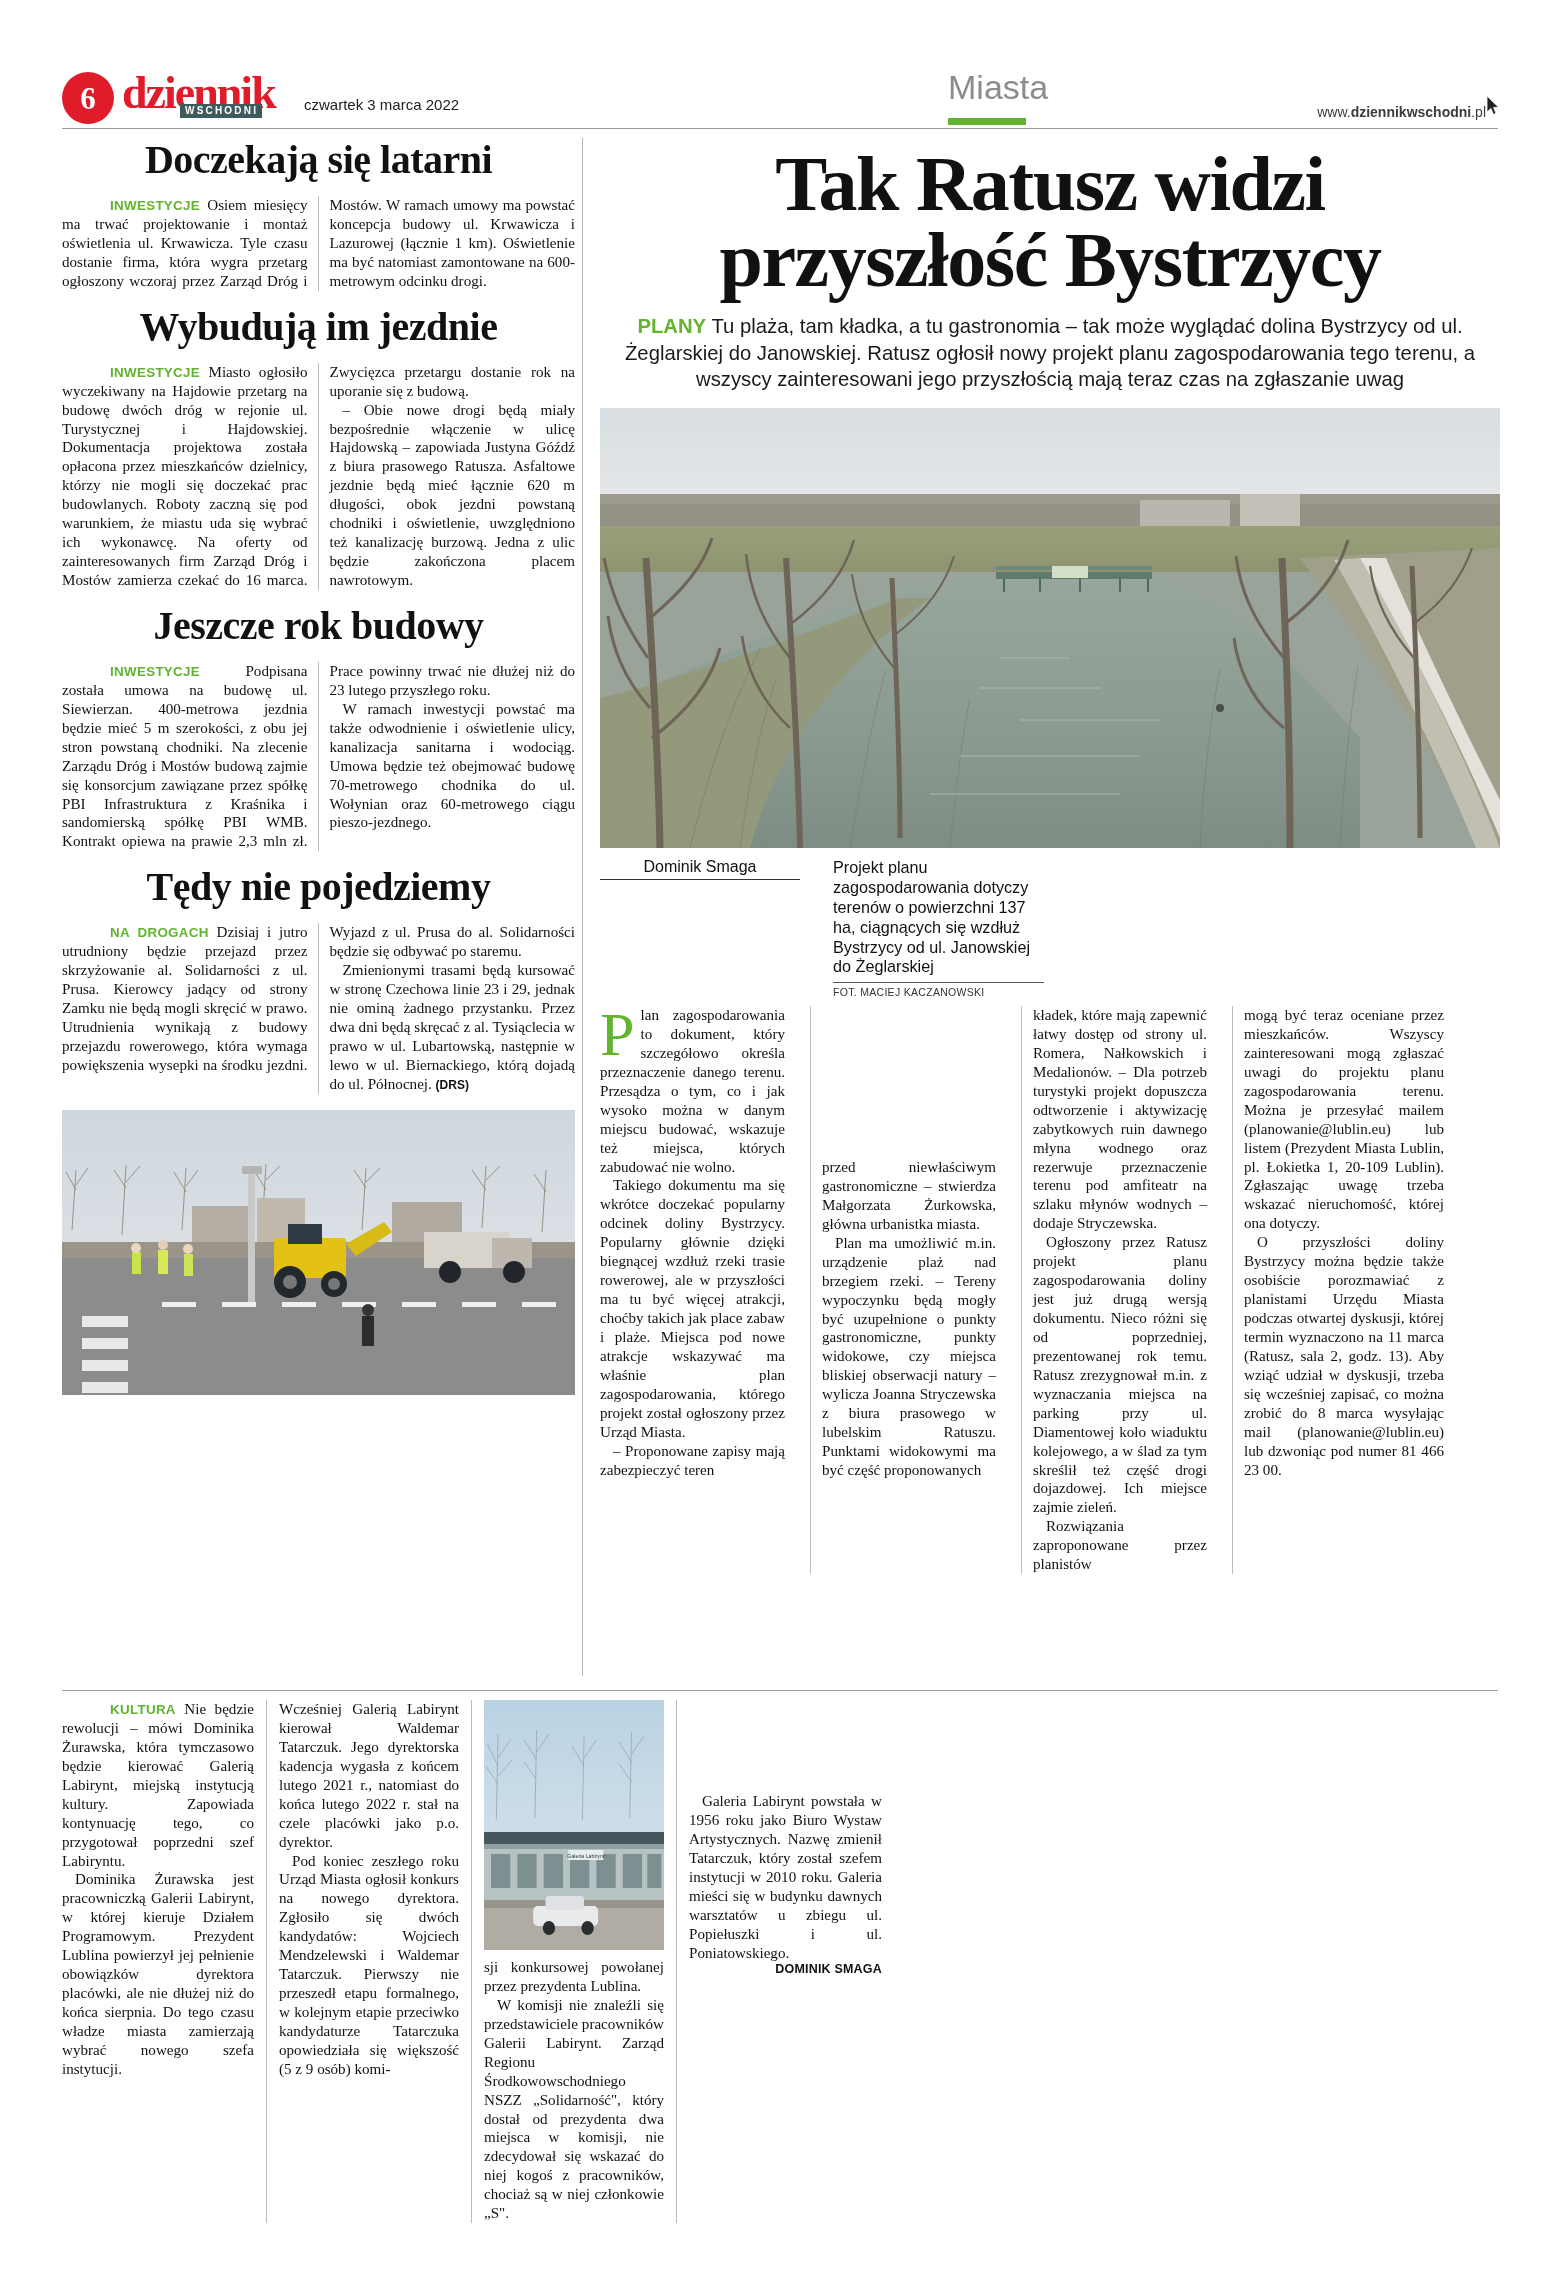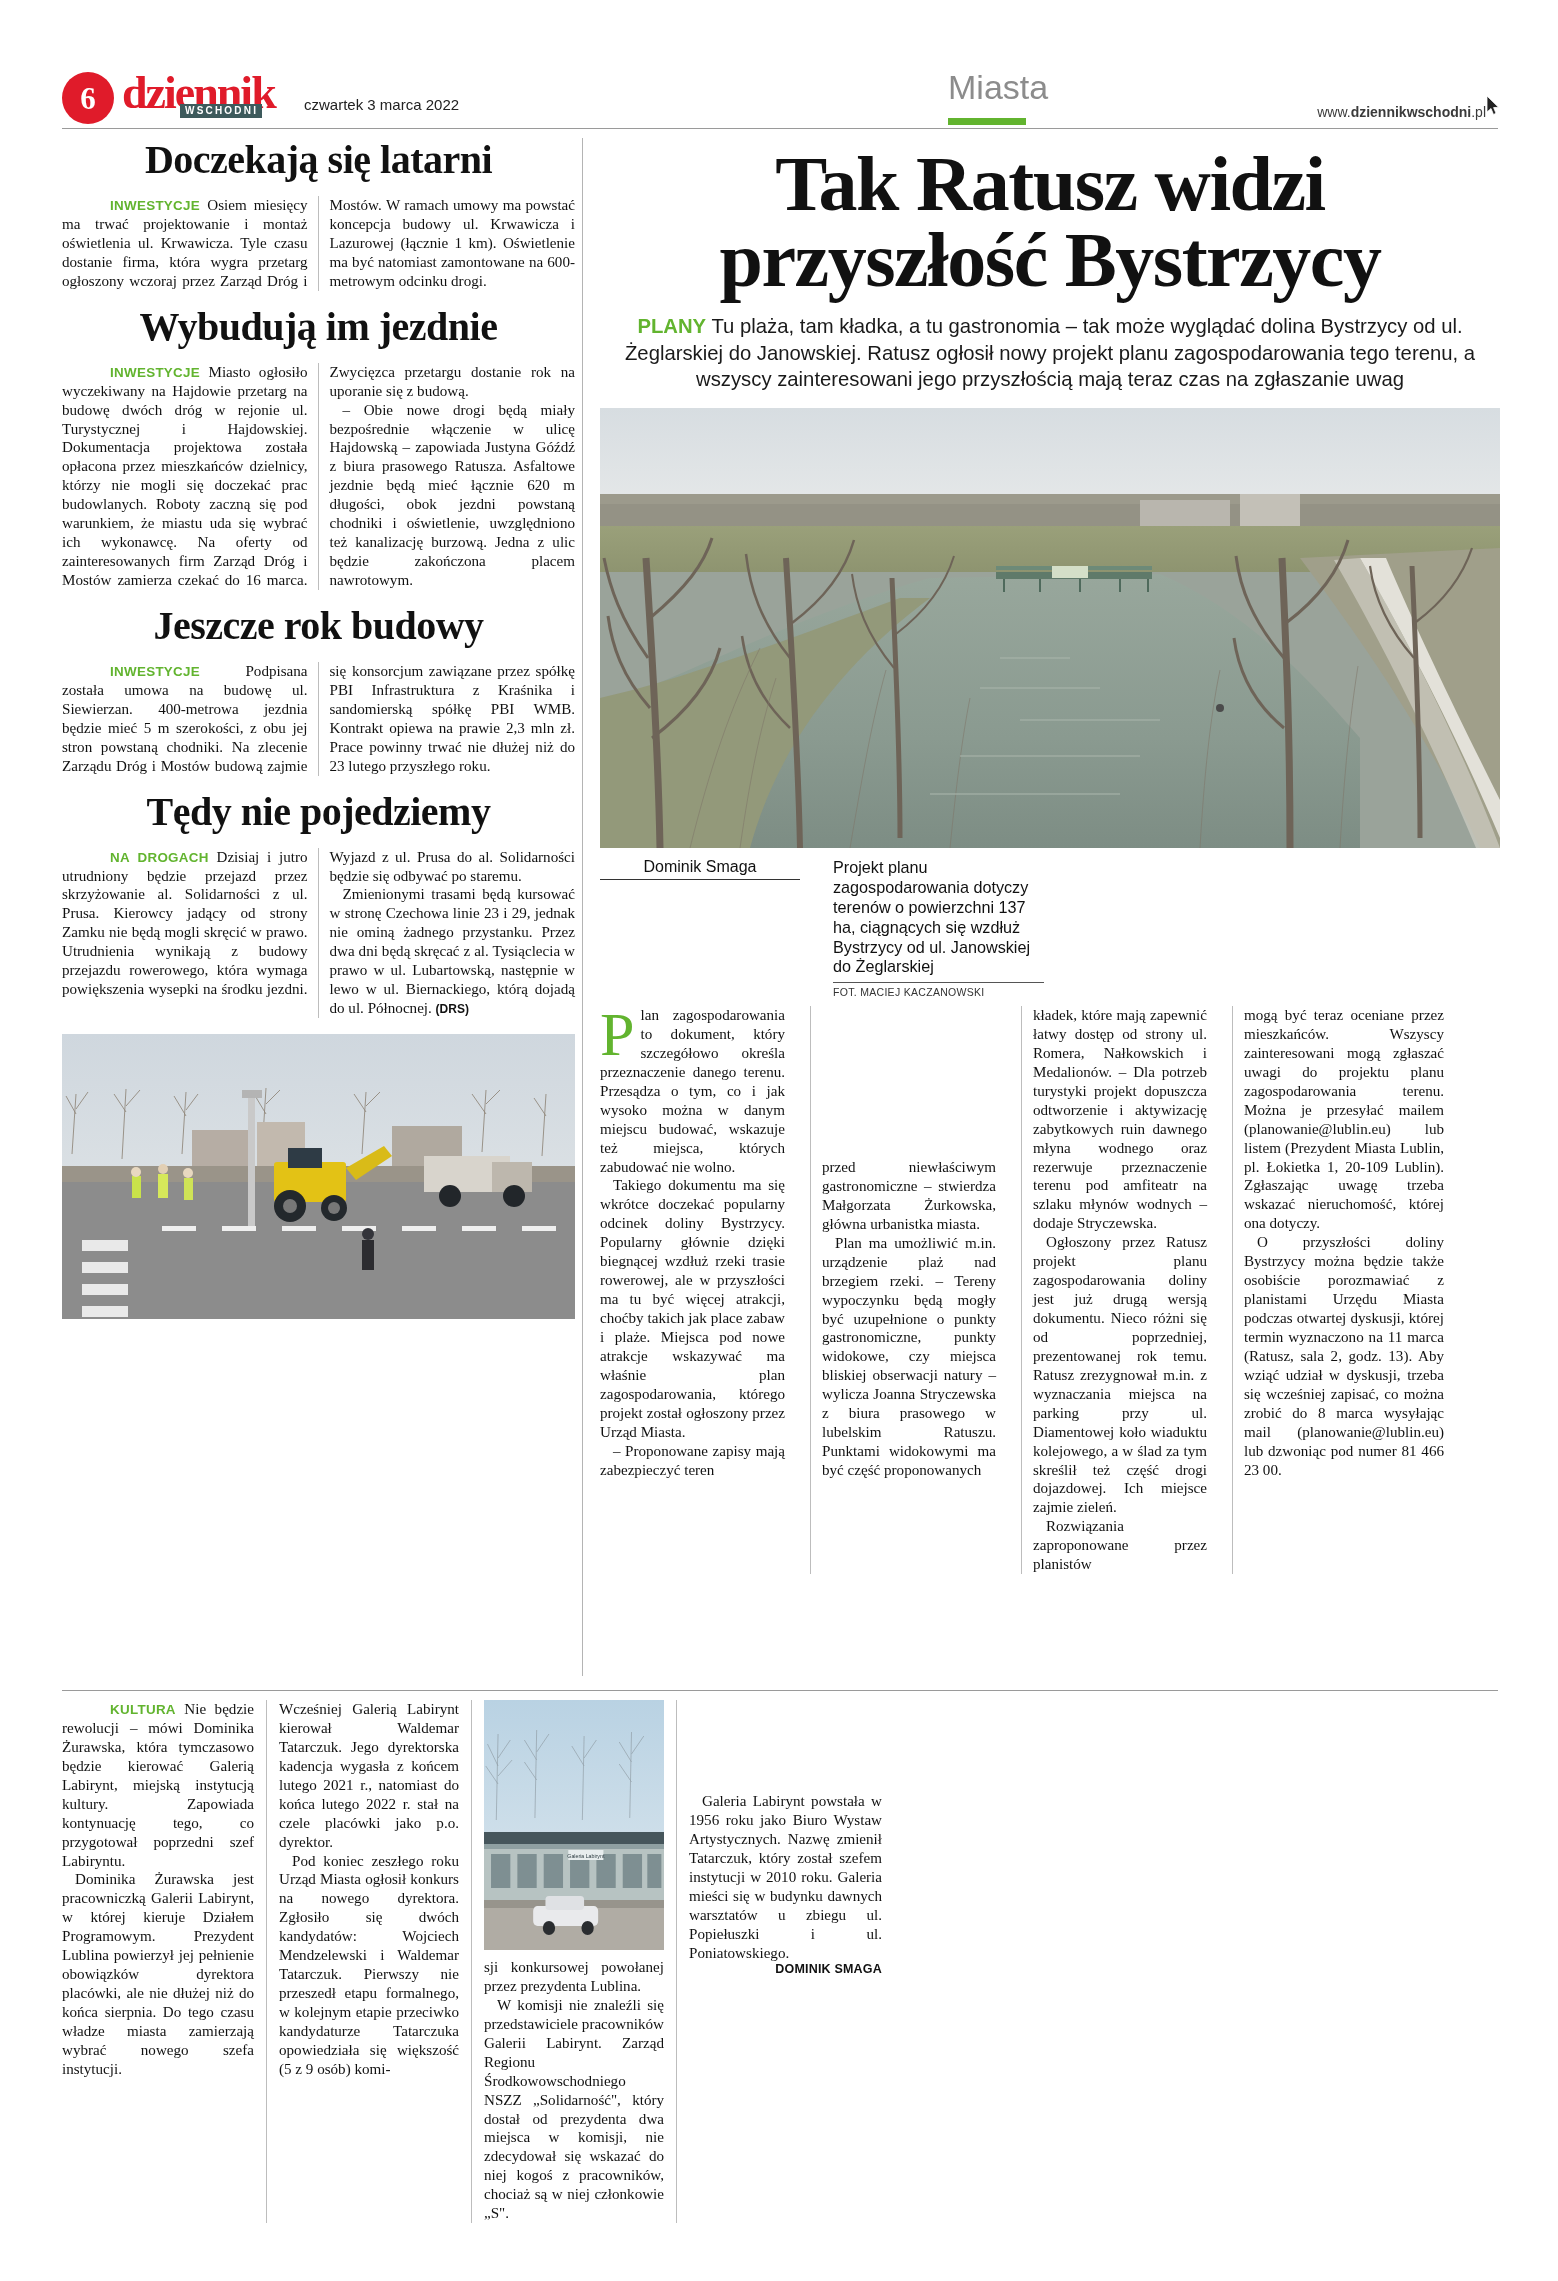--- a/index.html
+++ b/index.html
@@ -117,20 +117,21 @@
       <div class="twocol body-txt">
         <p class="first"><span class="kicker">INWESTYCJE</span> <span>Miasto ogłosiło wyczekiwany na Hajdowie przetarg na budowę dwóch dróg w rejonie ul. Turystycznej i Hajdowskiej. Dokumentacja projektowa została opłacona przez mieszkańców dzielnicy, którzy nie mogli się doczekać prac budowlanych. Roboty zaczną się pod warunkiem, że miastu uda się wybrać ich wykonawcę. Na oferty od zainteresowanych firm Zarząd Dróg i Mostów zamierza czekać do 16 marca. Zwycięzca przetargu dostanie rok na uporanie się z budową.</span></p>
         <p>– Obie nowe drogi będą miały bezpośrednie włączenie w ulicę Hajdowską – zapowiada Justyna Góźdź z biura prasowego Ratusza. Asfaltowe jezdnie będą mieć łącznie 620 m długości, obok jezdni powstaną chodniki i oświetlenie, uwzględniono też kanalizację burzową. Jedna z ulic będzie zakończona placem nawrotowym.</p>
       </div>
     </div>
 
     <div class="block">
       <h2 class="art-title">Jeszcze rok budowy</h2>
       <div class="twocol body-txt">
         <p class="first"><span class="kicker">INWESTYCJE</span> <span>Podpisana została umowa na budowę ul. Siewierzan. 400-metrowa jezdnia będzie mieć 5 m szerokości, z obu jej stron powstaną chodniki. Na zlecenie Zarządu Dróg i Mostów budową zajmie się konsorcjum zawiązane przez spółkę PBI Infrastruktura z Kraśnika i sandomierską spółkę PBI WMB. Kontrakt opiewa na prawie 2,3 mln zł. Prace powinny trwać nie dłużej niż do 23 lutego przyszłego roku.</span></p>
+        <p>W ramach inwestycji powstać ma także odwodnienie i oświetlenie ulicy, kanalizacja sanitarna i wodociąg. Umowa będzie też obejmować budowę 70-metrowego chodnika do ul. Wołynian oraz 60-metrowego ciągu pieszo-jezdnego.</p>
       </div>
     </div>
 
     <div class="block">
       <h2 class="art-title">Tędy nie pojedziemy</h2>
       <div class="twocol body-txt">
         <p class="first"><span class="kicker">NA DROGACH</span> <span>Dzisiaj i jutro utrudniony będzie przejazd przez skrzyżowanie al. Solidarności z ul. Prusa. Kierowcy jadący od strony Zamku nie będą mogli skręcić w prawo. Utrudnienia wynikają z budowy przejazdu rowerowego, która wymaga powiększenia wysepki na środku jezdni. Wyjazd z ul. Prusa do al. Solidarności będzie się odbywać po staremu.</span></p>
         <p><span>Zmienionymi trasami będą kursować w stronę Czechowa linie 23 i 29, jednak nie ominą żadnego przystanku. Przez dwa dni będą skręcać z al. Tysiąclecia w prawo w ul. Lubartowską, następnie w lewo w ul. Biernackiego, którą dojadą do ul. Północnej.</span> <span class="sig">(DRS)</span></p>
       </div>
     </div>

